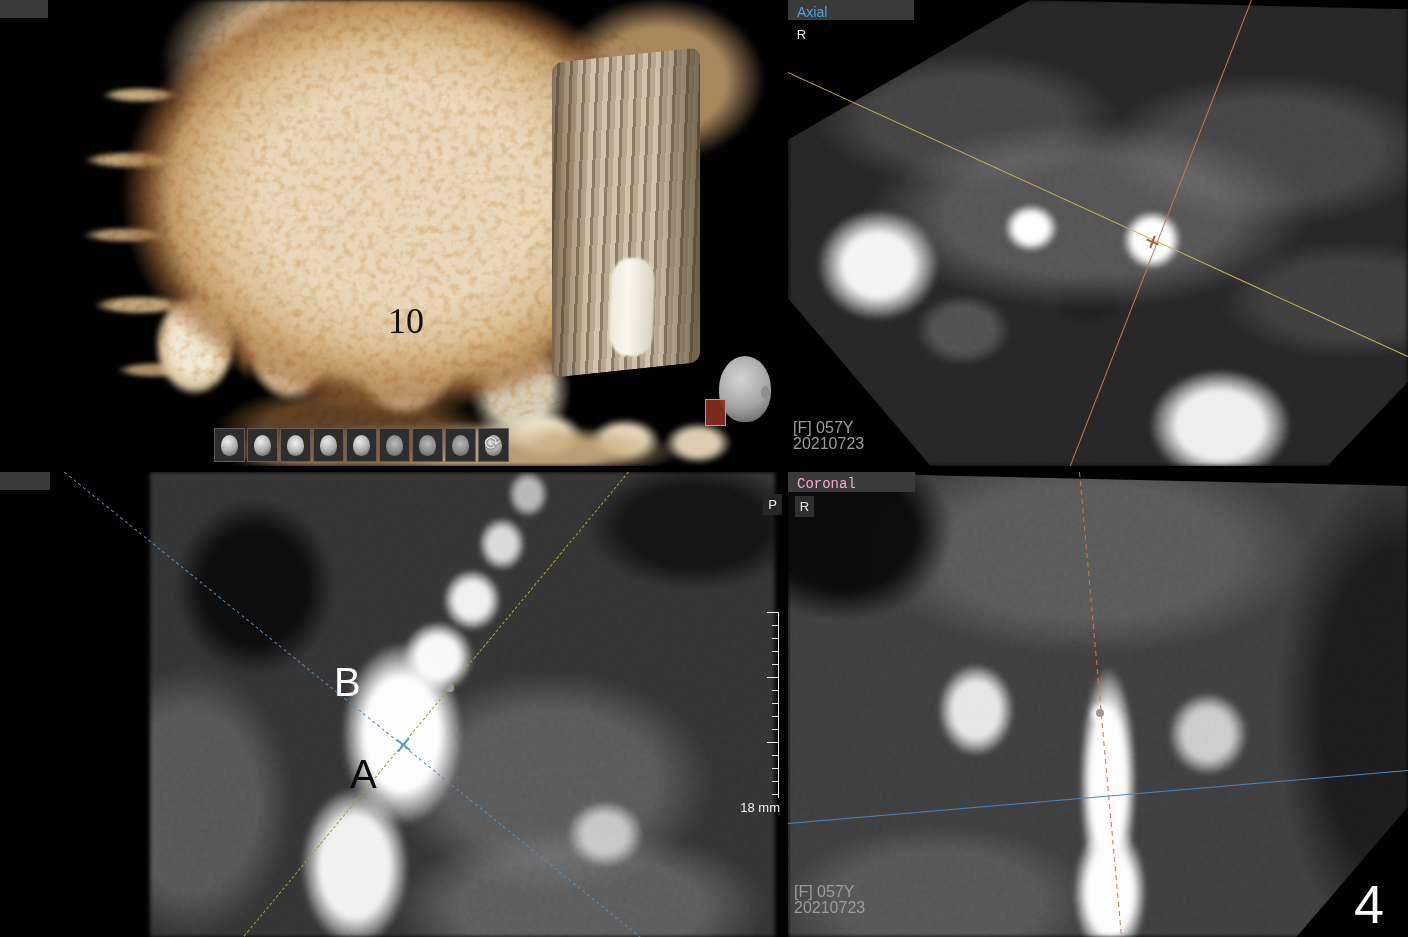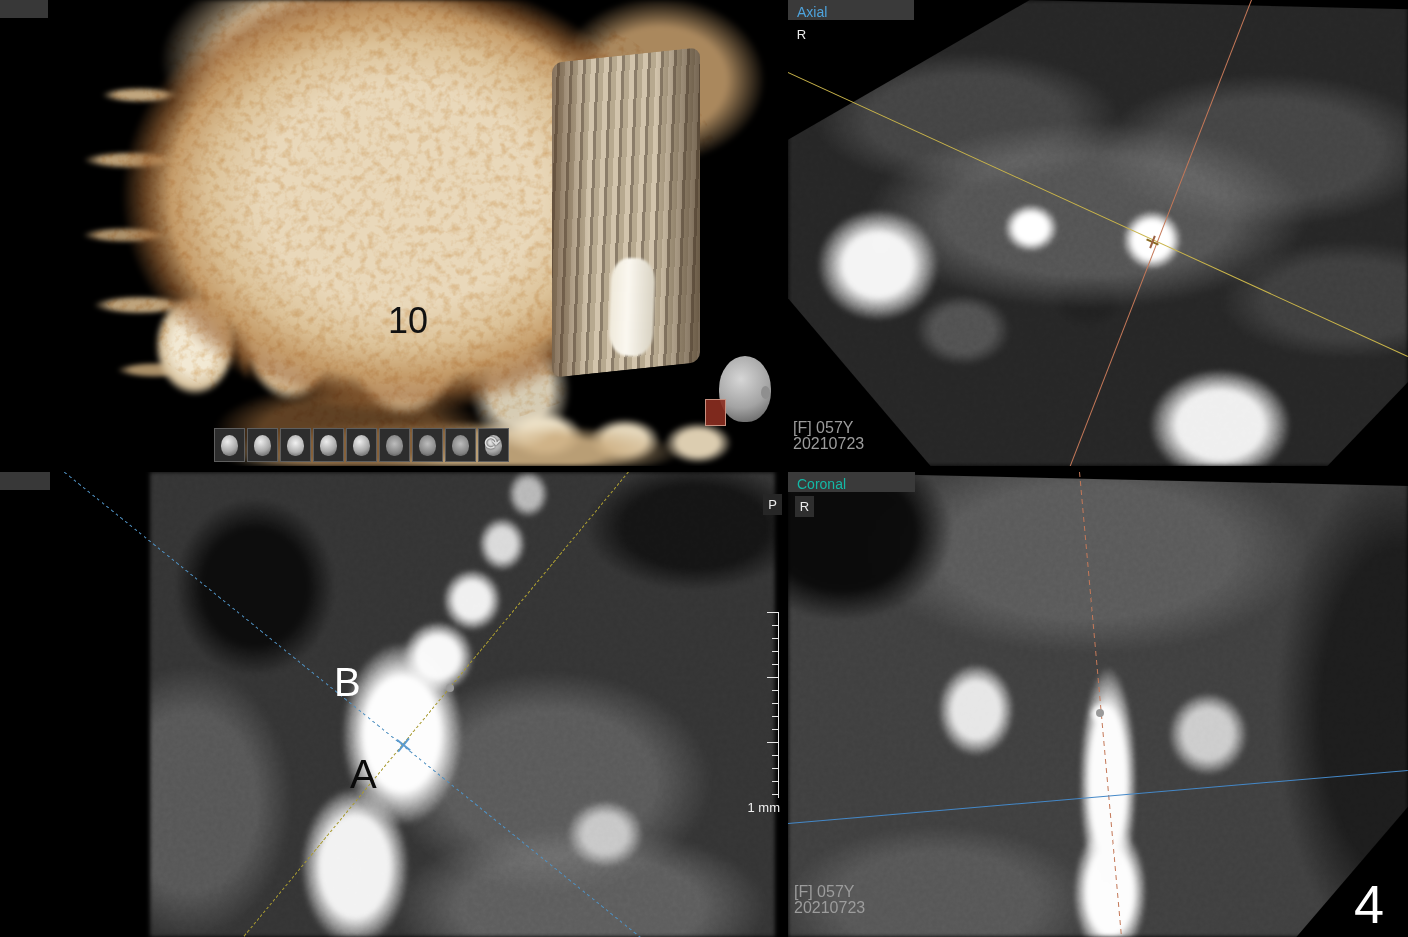--- a/index.html
+++ b/index.html
@@ -85,21 +85,21 @@
 
     <div style="position:absolute;left:552px;top:55px;width:148px;height:315px;
          transform:skewY(-6deg);border-radius:10px;z-index:8;
          background-image:linear-gradient(to right,rgba(70,45,25,.55),rgba(0,0,0,0) 25%,rgba(0,0,0,0) 70%,rgba(55,38,22,.6)),
            repeating-linear-gradient(92deg,#d2c4ac 0 5px,#8b7d69 5px 8px,#b7a98f 8px 13px);"></div>
 
     <div style="position:absolute;left:610px;top:258px;width:44px;height:98px;
          border-radius:18px/24px;transform:rotate(2deg);z-index:9;filter:blur(1px);
          background:linear-gradient(to right,#efe9da,#fbf8f0 40%,#d8d2c2);"></div>
 
-    <div class="lbl" style="left:388px;top:300px;color:#111;font-size:36px;z-index:26;">10</div>
+    <div class="lbl" style="left:388px;top:300px;color:#111;font-size:36px;z-index:26;font-family:Liberation Serif, serif;">10</div>
 
     <div id="toolbar">
       <div class="tool-btn">
           <span class="head-ic"></span>
         </div>
       <div class="tool-btn">
           <span class="head-ic"></span>
         </div>
       <div class="tool-btn">
           <span class="head-ic"></span>
@@ -212,21 +212,21 @@
     <div class="line" style="left:629px;top:0;width:604px;transform:rotate(129.62deg);
          background:repeating-linear-gradient(90deg,#A89A30 0 3px,transparent 3px 5px);"></div>
     <div class="xline" style="left:395px;top:272px;width:17px;height:2px;background:#5b9bd0;transform:rotate(38.9deg);"></div>
     <div class="xline" style="left:395px;top:272px;width:17px;height:2px;background:#5b9bd0;transform:rotate(129.6deg);"></div>
     <div class="dot" style="left:446px;top:212px;"></div>
 
     <div class="lbl" style="left:334px;top:188px;color:#fff;font-size:40px;">B</div>
     <div class="lbl" style="left:350px;top:280px;color:#0a0a0a;font-size:40px;">A</div>
 
     <div class="ruler" style="left:766px;top:140px;width:12px;height:186px;"></div>
-    <div class="lbl" style="right:3px;left:auto;top:328px;color:#f0f0f0;font-size:13px;">1 mm</div>
+    <div class="lbl" style="right:3px;left:auto;top:328px;color:#f0f0f0;font-size:13px;">18 mm</div>
 
     <div class="mk" style="left:763px;top:22px;">
       <span>P</span>
     </div>
 
   </div>
 
   <div class="pane" id="pane-coronal">
     <div class="ct" style="left:0;top:0;width:620px;height:465px;background-color:#3e3e3e;filter:blur(2px);
       clip-path:polygon(0 0,100% 3%,100% 72%,82% 100%,0 100%);
@@ -250,21 +250,21 @@
         </defs>
       <rect width="100%" height="100%" filter="url(#g3)"></rect>
     </svg>
 
     <div class="line" style="left:292px;top:0;width:467px;transform:rotate(84.84deg);
          background:repeating-linear-gradient(90deg,#C47858 0 5px,transparent 5px 9px);"></div>
     <div class="line" style="left:0;top:351px;width:622px;background:#4488C8;transform:rotate(-4.89deg);"></div>
     <div class="dot" style="left:308px;top:237px;"></div>
 
     <div class="hdr" style="width:118px;">
-      <span style="color:#14b8a6;">Coronal</span>
+      <span style="color:#f9a8d4;font-family:Liberation Mono, monospace;">Coronal</span>
     </div>
     <div class="mk" style="left:7px;top:24px;background:#2e2e2e;">
       <span>R</span>
     </div>
     <div class="ptxt" style="left:6px;top:412px;">
       <div>[F] 057Y</div>
       <div>20210723</div>
     </div>
     <div class="big-num" style="right:24px;bottom:2px;font-size:54px;font-weight:400;">4</div>
   </div>

